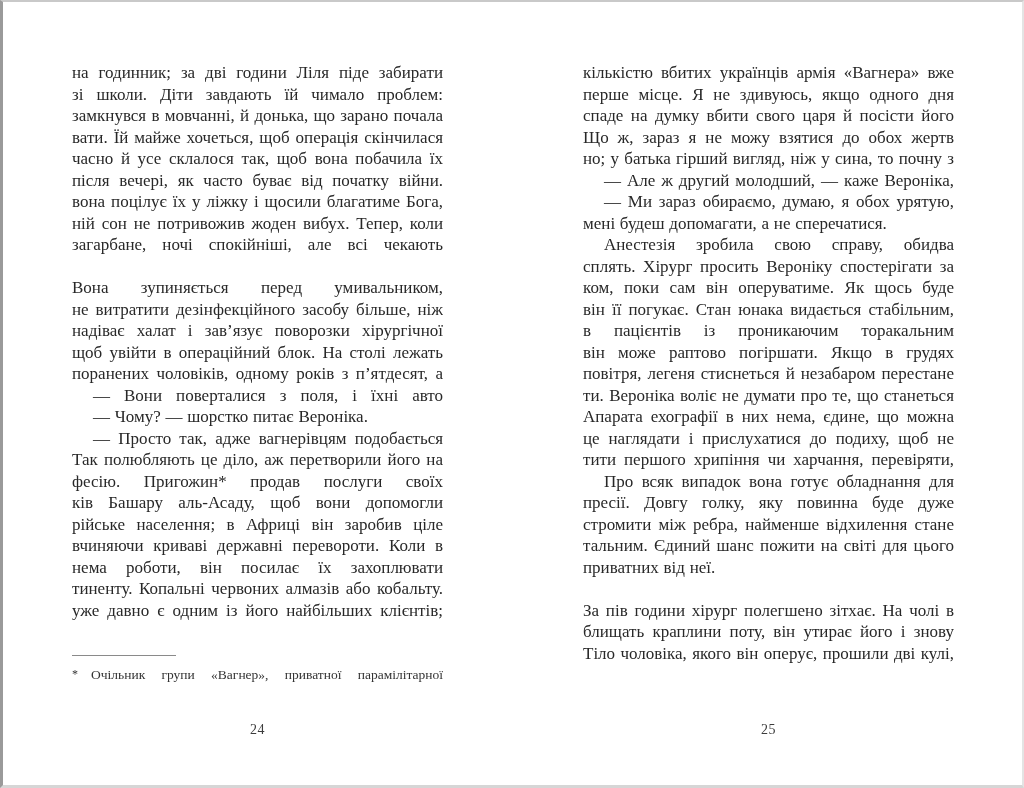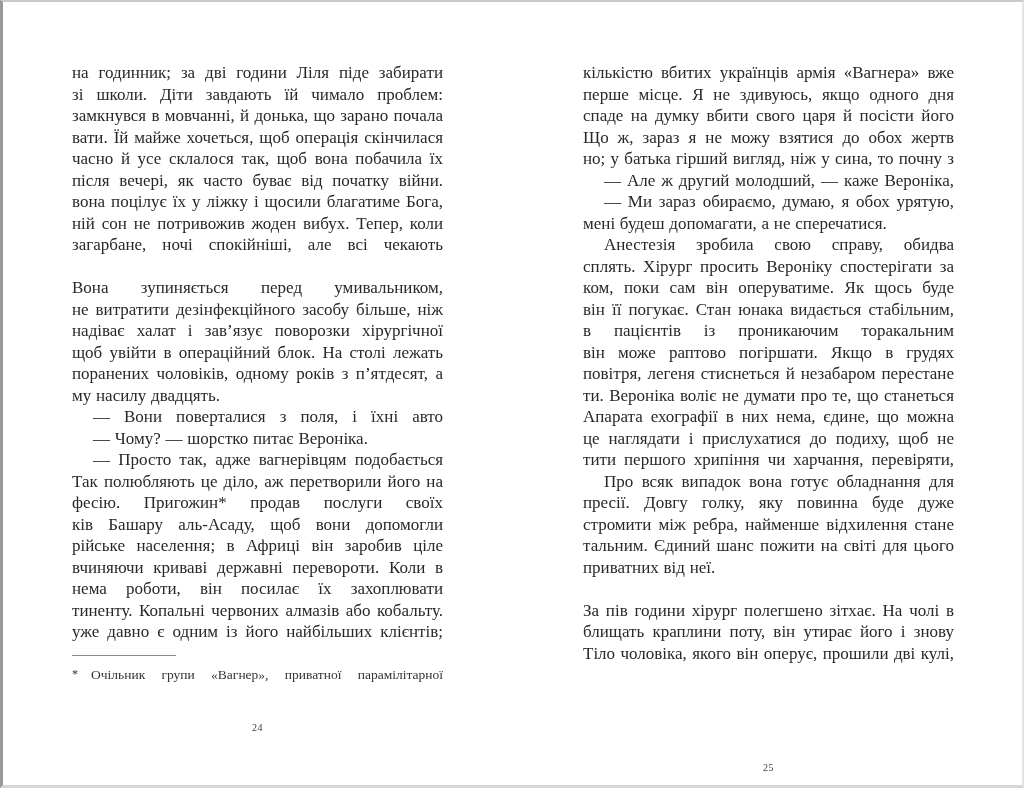--- a/index.html
+++ b/index.html
@@ -73,26 +73,26 @@
     text-align-last: justify;
     height: 19.5px;
     overflow: hidden;
   }
   .fn-line.last { text-align-last: left; }
   .pagenum {
     position: absolute;
     top: 722px;
     width: 371px;
     text-align: center;
-    font-size: 10px;
+    font-size: 14px;
     color: #3c3c3c;
     letter-spacing: 0.5px;
   }
   .pagenum-left { left: 72px; }
-  .pagenum-right { left: 583px; margin-top: 40px; }
+  .pagenum-right { left: 583px; }
 </style>
 </head>
 <body>
 
 <div class="frame"></div>
 
 <div class="col col-left" id="col-left">
     <div class="par">
       <div class="line">на годинник; за дві години Ліля піде забирати Валентина</div>
       <div class="line">зі школи. Діти завдають їй чимало проблем: Валентин, що</div>
@@ -103,21 +103,20 @@
       <div class="line">вона поцілує їх у ліжку і щосили благатиме Бога, щоб їх-</div>
       <div class="line">ній сон не потривожив жоден вибух. Тепер, коли селище</div>
       <div class="line last">загарбане, ночі спокійніші, але всі чекають контрнаступу.</div>
     </div>
     <div class="par gap">
       <div class="line">Вона зупиняється перед умивальником, пильнуючи, щоб</div>
       <div class="line">не витратити дезінфекційного засобу більше, ніж треба,</div>
       <div class="line">надіває халат і зав’язує поворозки хірургічної маски,</div>
       <div class="line">щоб увійти в операційний блок. На столі лежать двоє</div>
       <div class="line">поранених чоловіків, одному років з п’ятдесят, а друго-</div>
-      <div class="line last">му насилу двадцять.</div>
     </div>
     <div class="par indent">
       <div class="line">— Вони поверталися з поля, і їхні авто розстріляв най-</div>
     </div>
     <div class="par indent">
       <div class="line last">— Чому? — шорстко питає Вероніка.</div>
     </div>
     <div class="par indent">
       <div class="line">— Просто так, адже вагнерівцям подобається убивати.</div>
       <div class="line">Так полюбляють це діло, аж перетворили його на про-</div>

